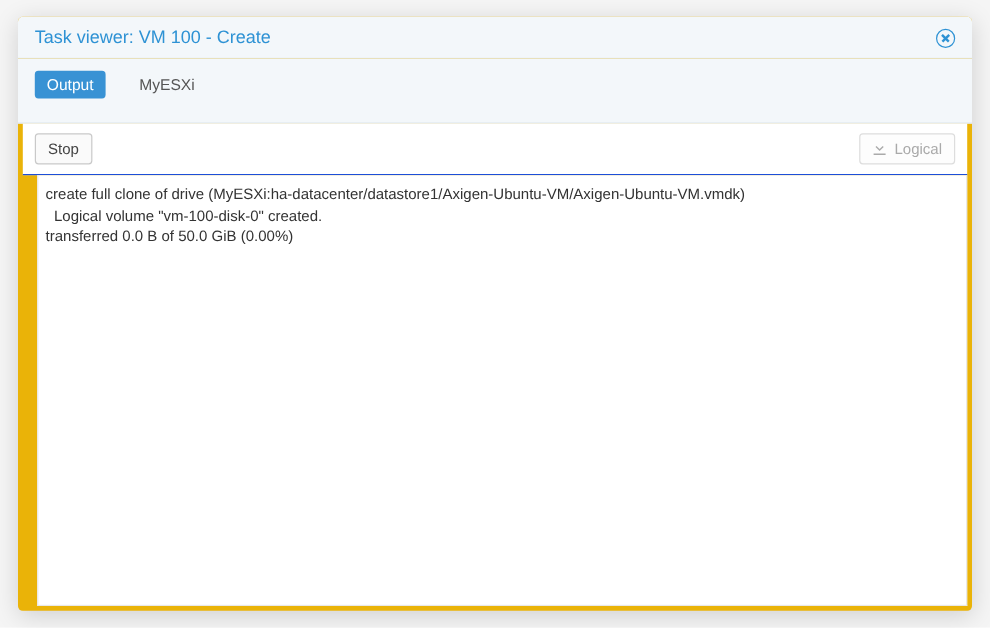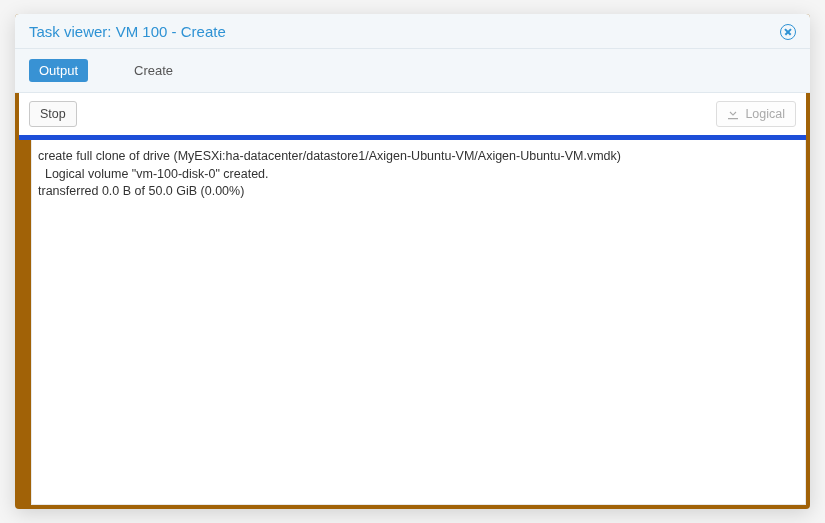--- a/index.html
+++ b/index.html
@@ -8,21 +8,21 @@
       background: #f5f5f5;
       display: flex;
       align-items: center;
       justify-content: center;
       width: 825px;
       height: 523px;
     }
     .dialog {
       width: 795px;
       height: 495px;
-      background: #a16207;
+      background: #eab308;
       border-radius: 4px;
       box-shadow: 0 4px 20px rgba(0,0,0,0.15);
       position: relative;
       display: flex;
       flex-direction: column;
     }
     .header {
       background: #f3f7fa;
       border-bottom: 1px solid #e0e8ee;
       border-radius: 4px 4px 0 0;
@@ -52,22 +52,22 @@
       position: absolute;
       width: 8px;
       height: 1.5px;
       background: #2e92d4;
     }
     .close-btn::before { transform: rotate(45deg); }
     .close-btn::after { transform: rotate(-45deg); }
 
     .tabs {
       display: flex;
-      gap: 36px;
-      padding: 10px 14px 10px 14px;
+      gap: 18px;
+      padding: 10px 14px 20px 14px;
       background: #f3f7fa;
       border-bottom: 1px solid #e0e8ee;
     }
     .tab {
       font-size: 13px;
       color: #555;
       cursor: pointer;
       padding: 4px 10px;
       border-radius: 3px;
     }
@@ -75,21 +75,21 @@
       background: #3892d4;
       color: #fff;
     }
 
     .toolbar {
       display: flex;
       justify-content: space-between;
       align-items: center;
       padding: 8px 10px;
       background: #fff;
-      border-bottom: 5px solid #1d4ed8;
+      border-bottom: 1px solid #1d4ed8;
       margin: 0 4px;
     }
     .btn {
       border: 1px solid #c9c9c9;
       background: #fafafa;
       border-radius: 3px;
       padding: 5px 10px;
       font-size: 12.5px;
       color: #444;
       cursor: pointer;
@@ -127,21 +127,21 @@
 <body>
 
 <div class="dialog">
   <div class="header">
     <div class="title">Task viewer: VM 100 - Create</div>
     <div class="close-btn"></div>
   </div>
 
   <div class="tabs">
     <div class="tab active">Output</div>
-    <div class="tab">Create</div>
+    <div class="tab">MyESXi</div>
   </div>
 
   <div class="toolbar">
     <button class="btn">Stop</button>
     <button class="btn disabled">
       <span class="dl-icon">
         <svg width="12" height="12" viewBox="0 0 12 12">
           <path fill="#aaa" d="M6 0v6.2L3.4 3.6 2.6 4.4 6 7.8l3.4-3.4-.8-.8L6 6.2V0H6zM1 10h10v1.2H1z"></path>
         </svg>
       </span>

